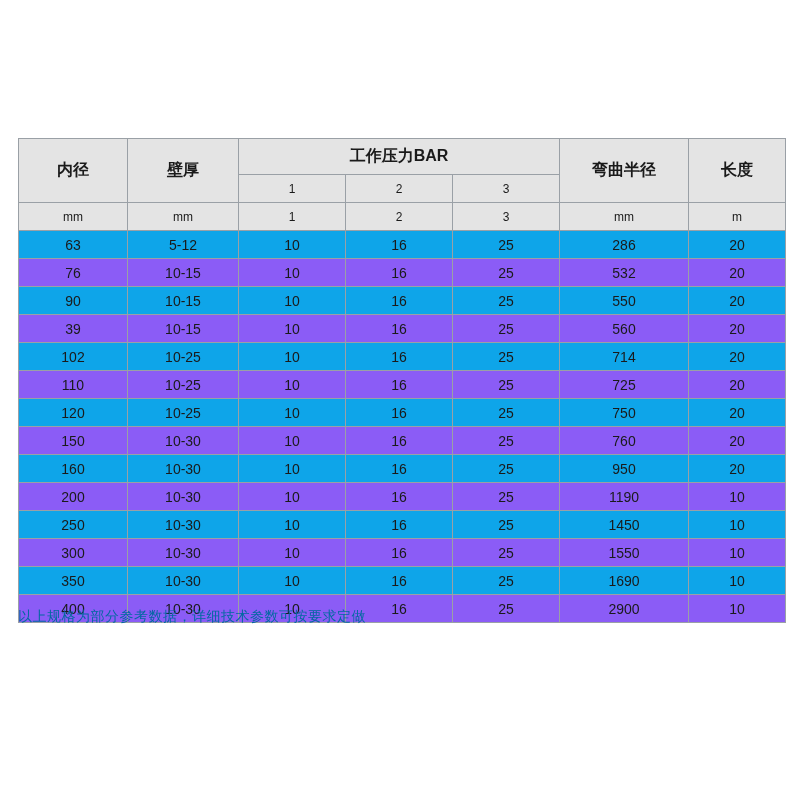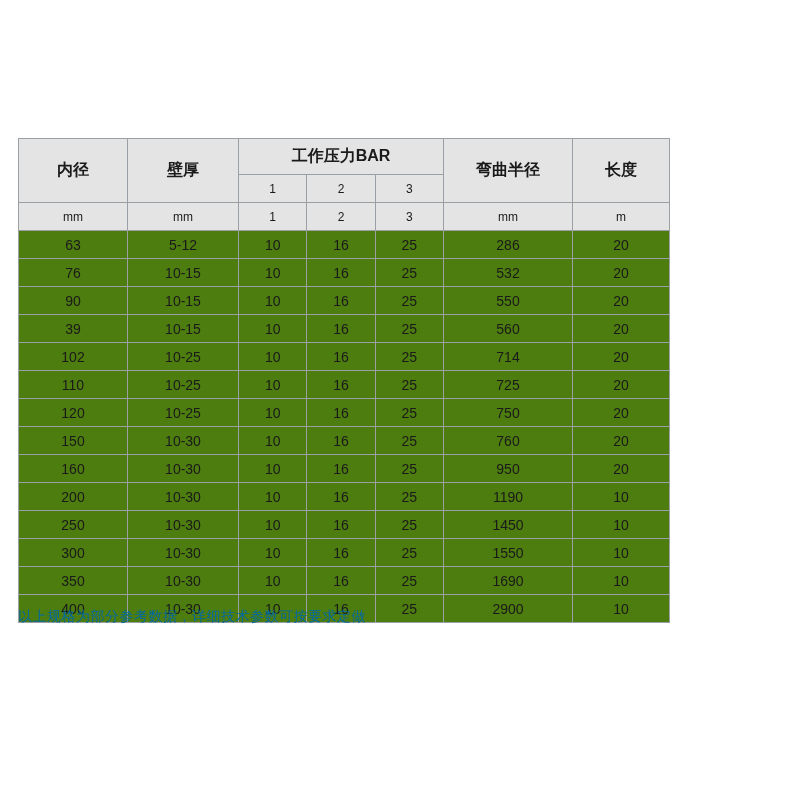--- a/index.html
+++ b/index.html
@@ -22,21 +22,21 @@
     height: 800px;
   }
   .table-wrap {
     position: absolute;
     left: 18px;
     top: 138px;
     width: 764px;
   }
   table.spec {
     border-collapse: collapse;
-    width: 652px;
+    width: 768px;
     table-layout: fixed;
     background: #ffffff;
   }
   table.spec td, table.spec th {
     border: 1px solid #9aa0a6;
     text-align: center;
     vertical-align: middle;
     font-weight: normal;
     color: #1a1a1a;
     padding: 0;
@@ -50,24 +50,24 @@
   tr.unit-row td {
     height: 27px;
     font-size: 12px;
     background: #e4e4e4;
   }
   tr.data-row td {
     height: 27px;
     font-size: 14px;
   }
   tr.odd td {
-    background: #4d7c0f;
+    background: #0ea5e9;
   }
   tr.even td {
-    background: #4d7c0f;
+    background: #8b5cf6;
   }
   td.c-id   { width: 108px; }
   td.c-wall { width: 110px; }
   td.c-p1   { width: 104px; }
   td.c-p2   { width: 104px; }
   td.c-p3   { width: 104px; }
   td.c-rad  { width: 128px; }
   td.c-len  { width: 96px; }
   td.c-press { }
   .note {

